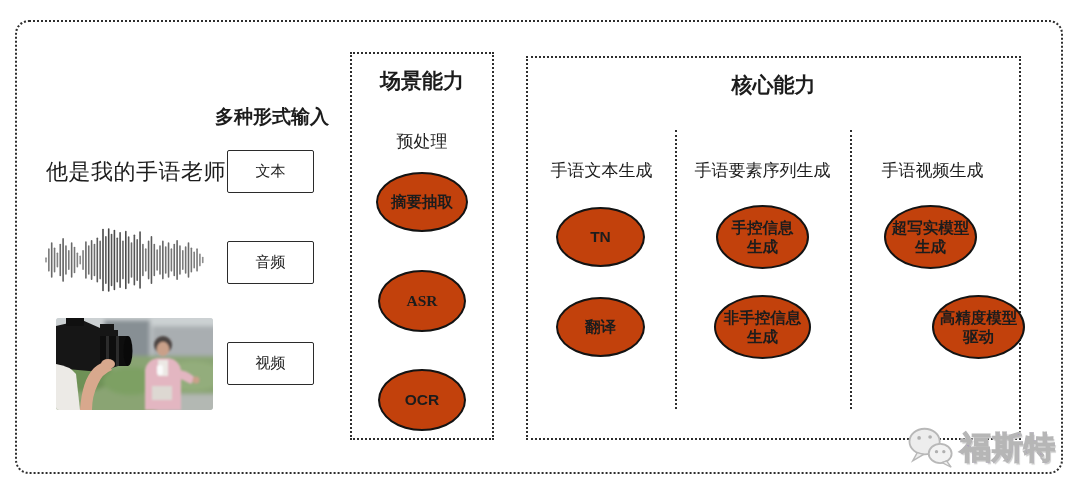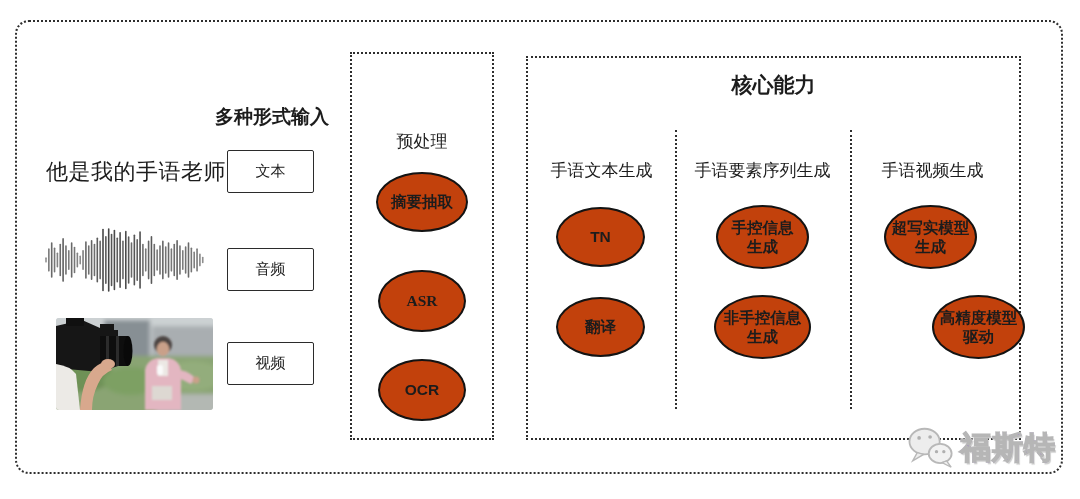--- a/index.html
+++ b/index.html
@@ -10,40 +10,40 @@
   .outer-frame { position:absolute; left:15px; top:20px; width:1048px; height:454px;
     border:2px dotted #2e2e2e; border-radius:14px; }
 
   
   .input-label { position:absolute; left:210px; top:104px; width:124px; text-align:center;
     font-size:19px; font-weight:bold; }
   .sentence { position:absolute; left:46px; top:157px; font-size:22px; letter-spacing:0.5px; }
   .type-box { position:absolute; left:227px; width:87px; height:43px;
     border:1.5px solid #2b2b2b; border-radius:2px; background:#fff;
     display:flex; align-items:center; justify-content:center; font-size:15px; }
-  .type-box.t0 { top:150px; } .type-box.t1 { top:248px;font-family:Liberation Mono, monospace; } .type-box.t2 { top:342px; }
+  .type-box.t0 { top:150px; } .type-box.t1 { top:241px;font-family:Liberation Mono, monospace; } .type-box.t2 { top:342px; }
   .waveform { position:absolute; left:42px; top:227px; }
   .photo { position:absolute; left:56px; top:318px; width:157px; height:92px;
     border-radius:3px; overflow:hidden; background:#cfd4d6; }
 
   
   .cap-box { position:absolute; border:2px dotted #2e2e2e; background:transparent; }
   .scene-box { left:350px; top:52px; width:144px; height:388px; }
   .core-box  { left:526px; top:56px; width:495px; height:384px; }
   .cap-title { width:100%; text-align:center; margin-top:13px; font-size:21px; font-weight:bold; }
   .sub-label { position:absolute; top:76px; width:100%; text-align:center; font-size:17px; }
 
   .node { position:absolute; border:2.5px solid #131313; border-radius:50%; background:#c2410c;
     display:flex; flex-direction:column; align-items:center; justify-content:center;
     font-size:15.5px; font-weight:bold; line-height:1.25; text-align:center; }
   .node span { display:block; }
   .scene-box .node { left:50%; transform:translateX(-50%); }
   .node.sn0 { top:118px; width:92px; height:60px; }
   .node.sn1 { top:216px; width:88px; height:62px;font-family:Liberation Serif, serif; }
-  .node.sn2 { top:305px; width:88px; height:62px; }
+  .node.sn2 { top:315px; width:88px; height:62px; }
 
   .divider { position:absolute; top:72px; height:279px; width:0;
     border-left:2px dotted #2e2e2e; }
   .divider.d0 { left:147px; } .divider.d1 { left:322px; }
   .col-header { position:absolute; top:101px; text-align:center; font-size:17px; }
   .col-header.h0 { left:0;     width:147px; }
   .col-header.h1 { left:147px; width:175px; }
   .col-header.h2 { left:318px; width:173px; }
   .node.c0n0 { left:28px;  top:149px; width:89px; height:60px; }
   .node.c0n1 { left:28px;  top:239px; width:89px; height:60px; }
@@ -176,20 +176,21 @@
     <span>文本</span>
   </div>
   <div class="type-box t1">
     <span>音频</span>
   </div>
   <div class="type-box t2">
     <span>视频</span>
   </div>
 
   <div class="cap-box scene-box">
+    <div class="cap-title">场景能力</div>
     <div class="sub-label">预处理</div>
     <div class="node sn0">
       <span>摘要抽取</span>
       <span></span>
     </div>
     <div class="node sn1">
       <span>ASR</span>
       <span></span>
     </div>
     <div class="node sn2">

